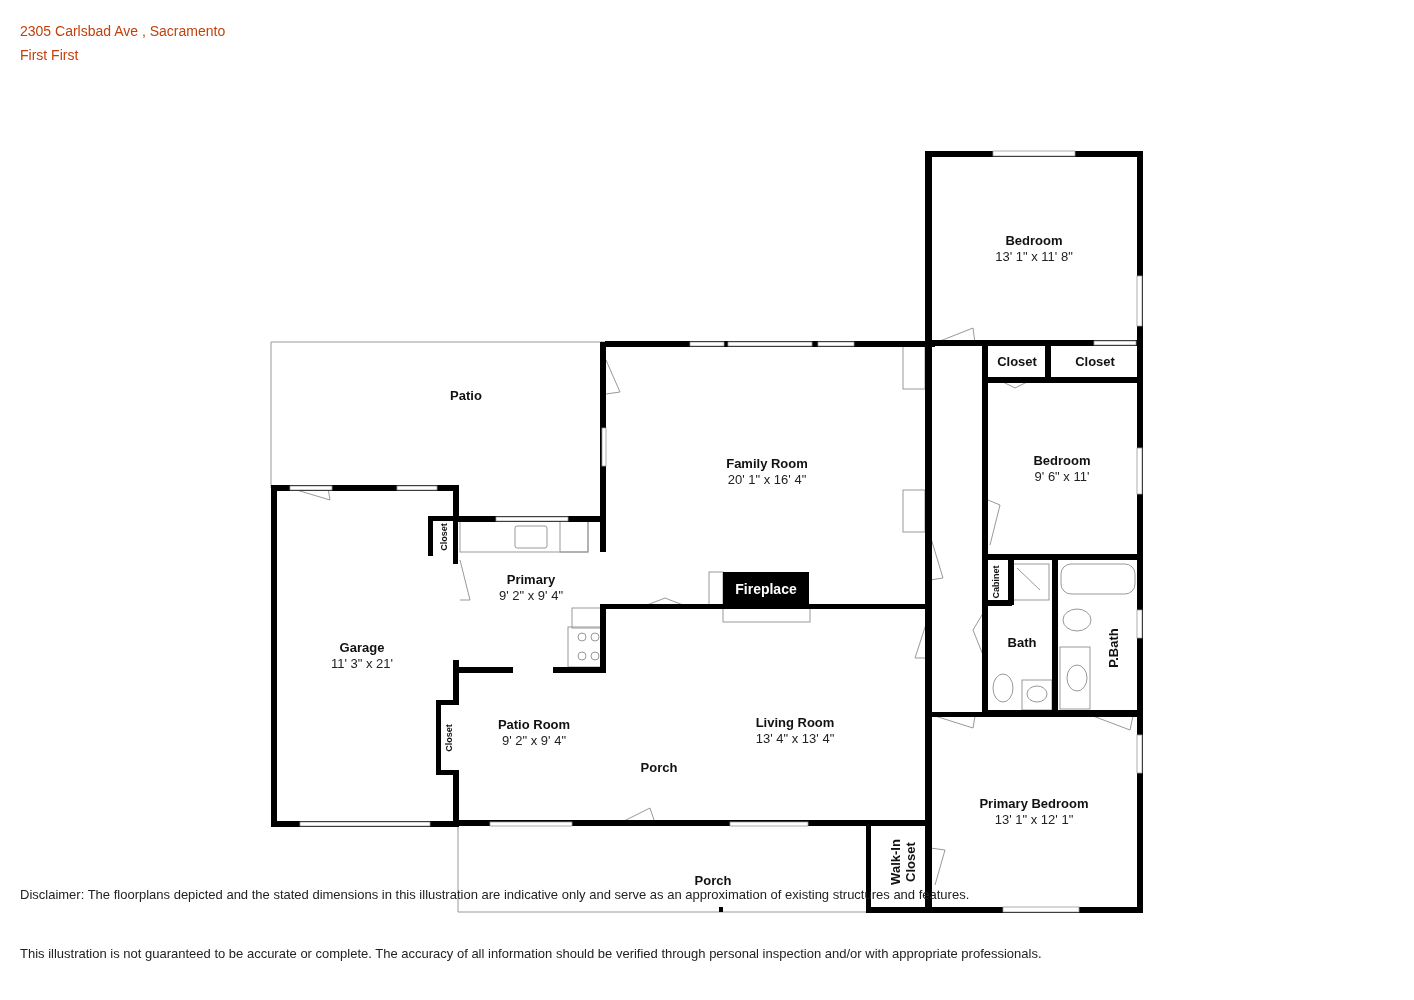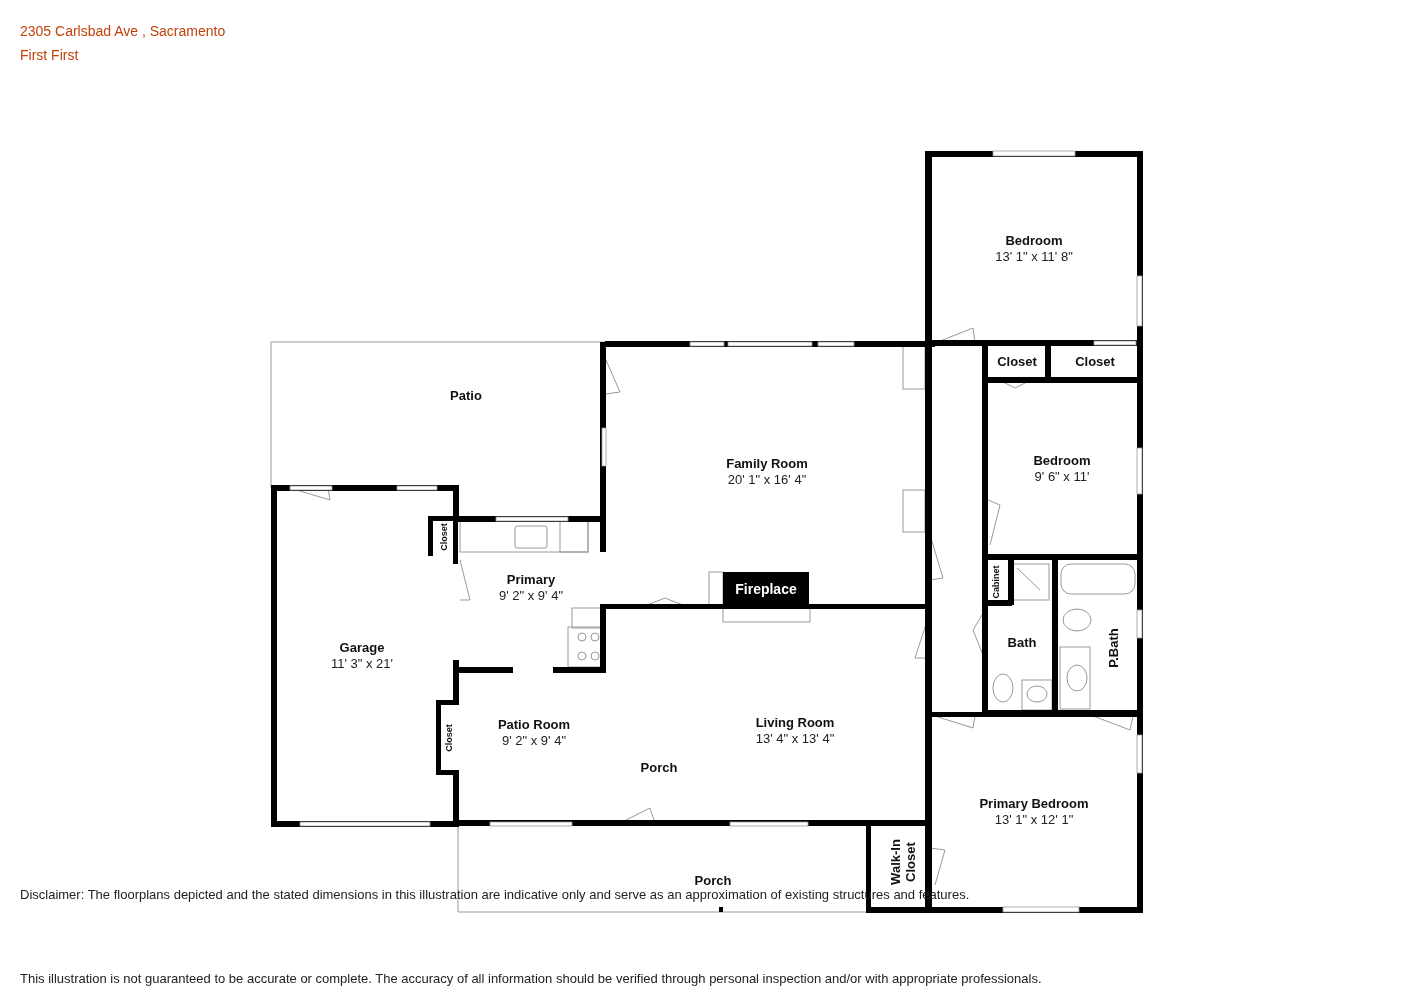--- a/index.html
+++ b/index.html
@@ -9,21 +9,21 @@
   #floor { top:47px; }
   svg.plan { position:absolute; left:0; top:0; }
   .lbl { position:absolute; text-align:center; transform:translate(-50%,-50%); white-space:nowrap; line-height:16px; }
   .lbl .nm { font-weight:bold; font-size:13px; display:block; }
   .lbl .dm { font-size:13px; display:block; color:#222; }
   .vlbl { position:absolute; transform:translate(-50%,-50%) rotate(-90deg); white-space:nowrap; font-weight:bold; font-size:13px; text-align:center; line-height:15px; }
   .vlbl.small { font-size:9px; }
   .fp { position:absolute; left:723px; top:572px; width:86px; height:33px; background:#000; color:#fff; font-weight:bold; font-size:14px; display:flex; align-items:center; justify-content:center; }
   .disc { position:absolute; left:20px; font-size:13px; color:#222; }
   #d1 { top:887px; }
-  #d2 { top:971px; }
+  #d2 { top:946px; }
 </style>
 </head>
 <body>
 
 <div class="hdr" id="addr">2305 Carlsbad Ave , Sacramento</div>
 <div class="hdr" id="floor">First First</div>
 
 <svg class="plan" width="1414" height="1000" viewBox="0 0 1414 1000">
   <g fill="none" stroke="#999" stroke-width="1">
 

